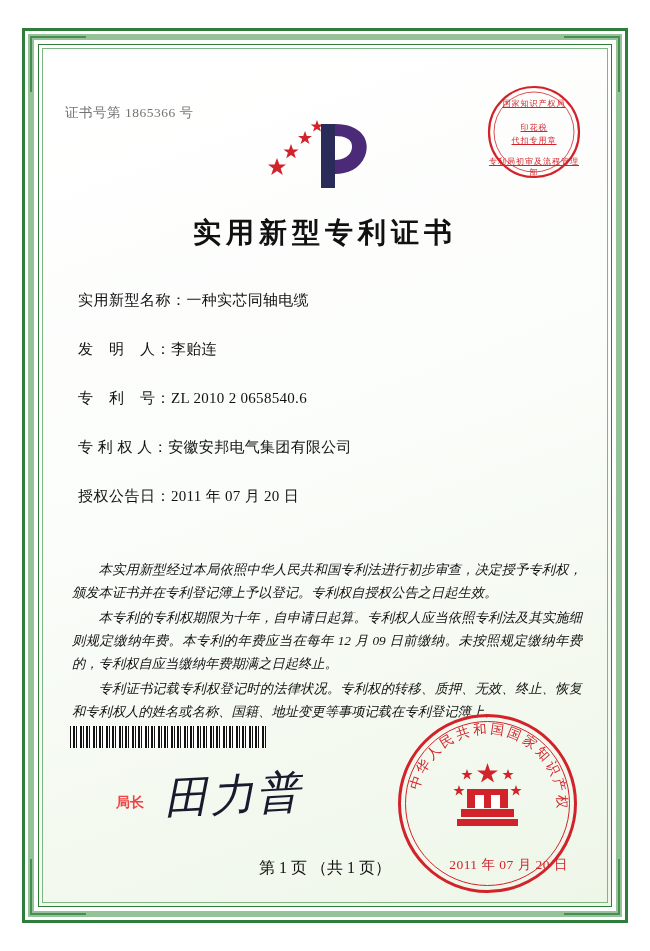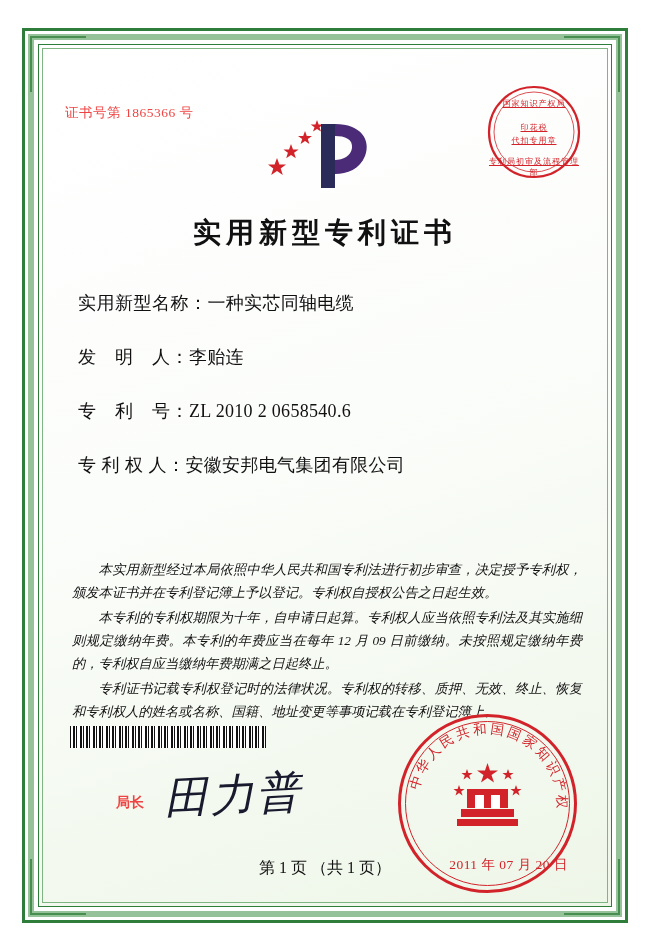--- a/index.html
+++ b/index.html
@@ -70,21 +70,21 @@
     left: 60px;
     top: 66px;
     right: 60px;
     bottom: 66px;
   }
   .cert-no {
     position: absolute;
     left: 5px;
     top: 38px;
     font-size: 13.5px;
-    color: #ef4444;
+    color: #737373;
     letter-spacing: 0.5px;
   }
   
   .logo {
     position: absolute;
     left: 50%;
     transform: translateX(-50%);
     top: 40px;
     width: 120px;
     height: 90px;
@@ -118,21 +118,21 @@
     color: #111;
     font-family: "DejaVu Serif", serif;
   }
   .fields {
     position: absolute;
     left: 18px;
     right: 10px;
     top: 225px;
   }
   .field {
-    font-size: 18px;
+    font-size: 15px;
     color: #111;
     margin-bottom: 30px;
     white-space: nowrap;
   }
   .field .lbl { letter-spacing: 0.5px; }
   .field .val { letter-spacing: 0.3px; }
   .paras {
     position: absolute;
     left: 12px;
     right: 8px;
@@ -250,20 +250,23 @@
         <span class="lbl">实用新型名称：</span><span class="val">一种实芯同轴电缆</span>
       </div>
       <div class="field">
         <span class="lbl">发　明　人：</span><span class="val">李贻连</span>
       </div>
       <div class="field">
         <span class="lbl">专　利　号：</span><span class="val">ZL 2010 2 0658540.6</span>
       </div>
       <div class="field">
         <span class="lbl">专 利 权 人：</span><span class="val">安徽安邦电气集团有限公司</span>
+      </div>
+      <div class="field">
+        <span class="lbl">授权公告日：</span><span class="val">2011 年 07 月 20 日</span>
       </div>
     </div>
 
     <div class="paras">
       <p class="para">本实用新型经过本局依照中华人民共和国专利法进行初步审查，决定授予专利权，颁发本证书并在专利登记簿上予以登记。专利权自授权公告之日起生效。</p>
       <p class="para">本专利的专利权期限为十年，自申请日起算。专利权人应当依照专利法及其实施细则规定缴纳年费。本专利的年费应当在每年 12 月 09 日前缴纳。未按照规定缴纳年费的，专利权自应当缴纳年费期满之日起终止。</p>
       <p class="para">专利证书记载专利权登记时的法律状况。专利权的转移、质押、无效、终止、恢复和专利权人的姓名或名称、国籍、地址变更等事项记载在专利登记簿上。</p>
     </div>
 
     <div class="barcode"></div>

